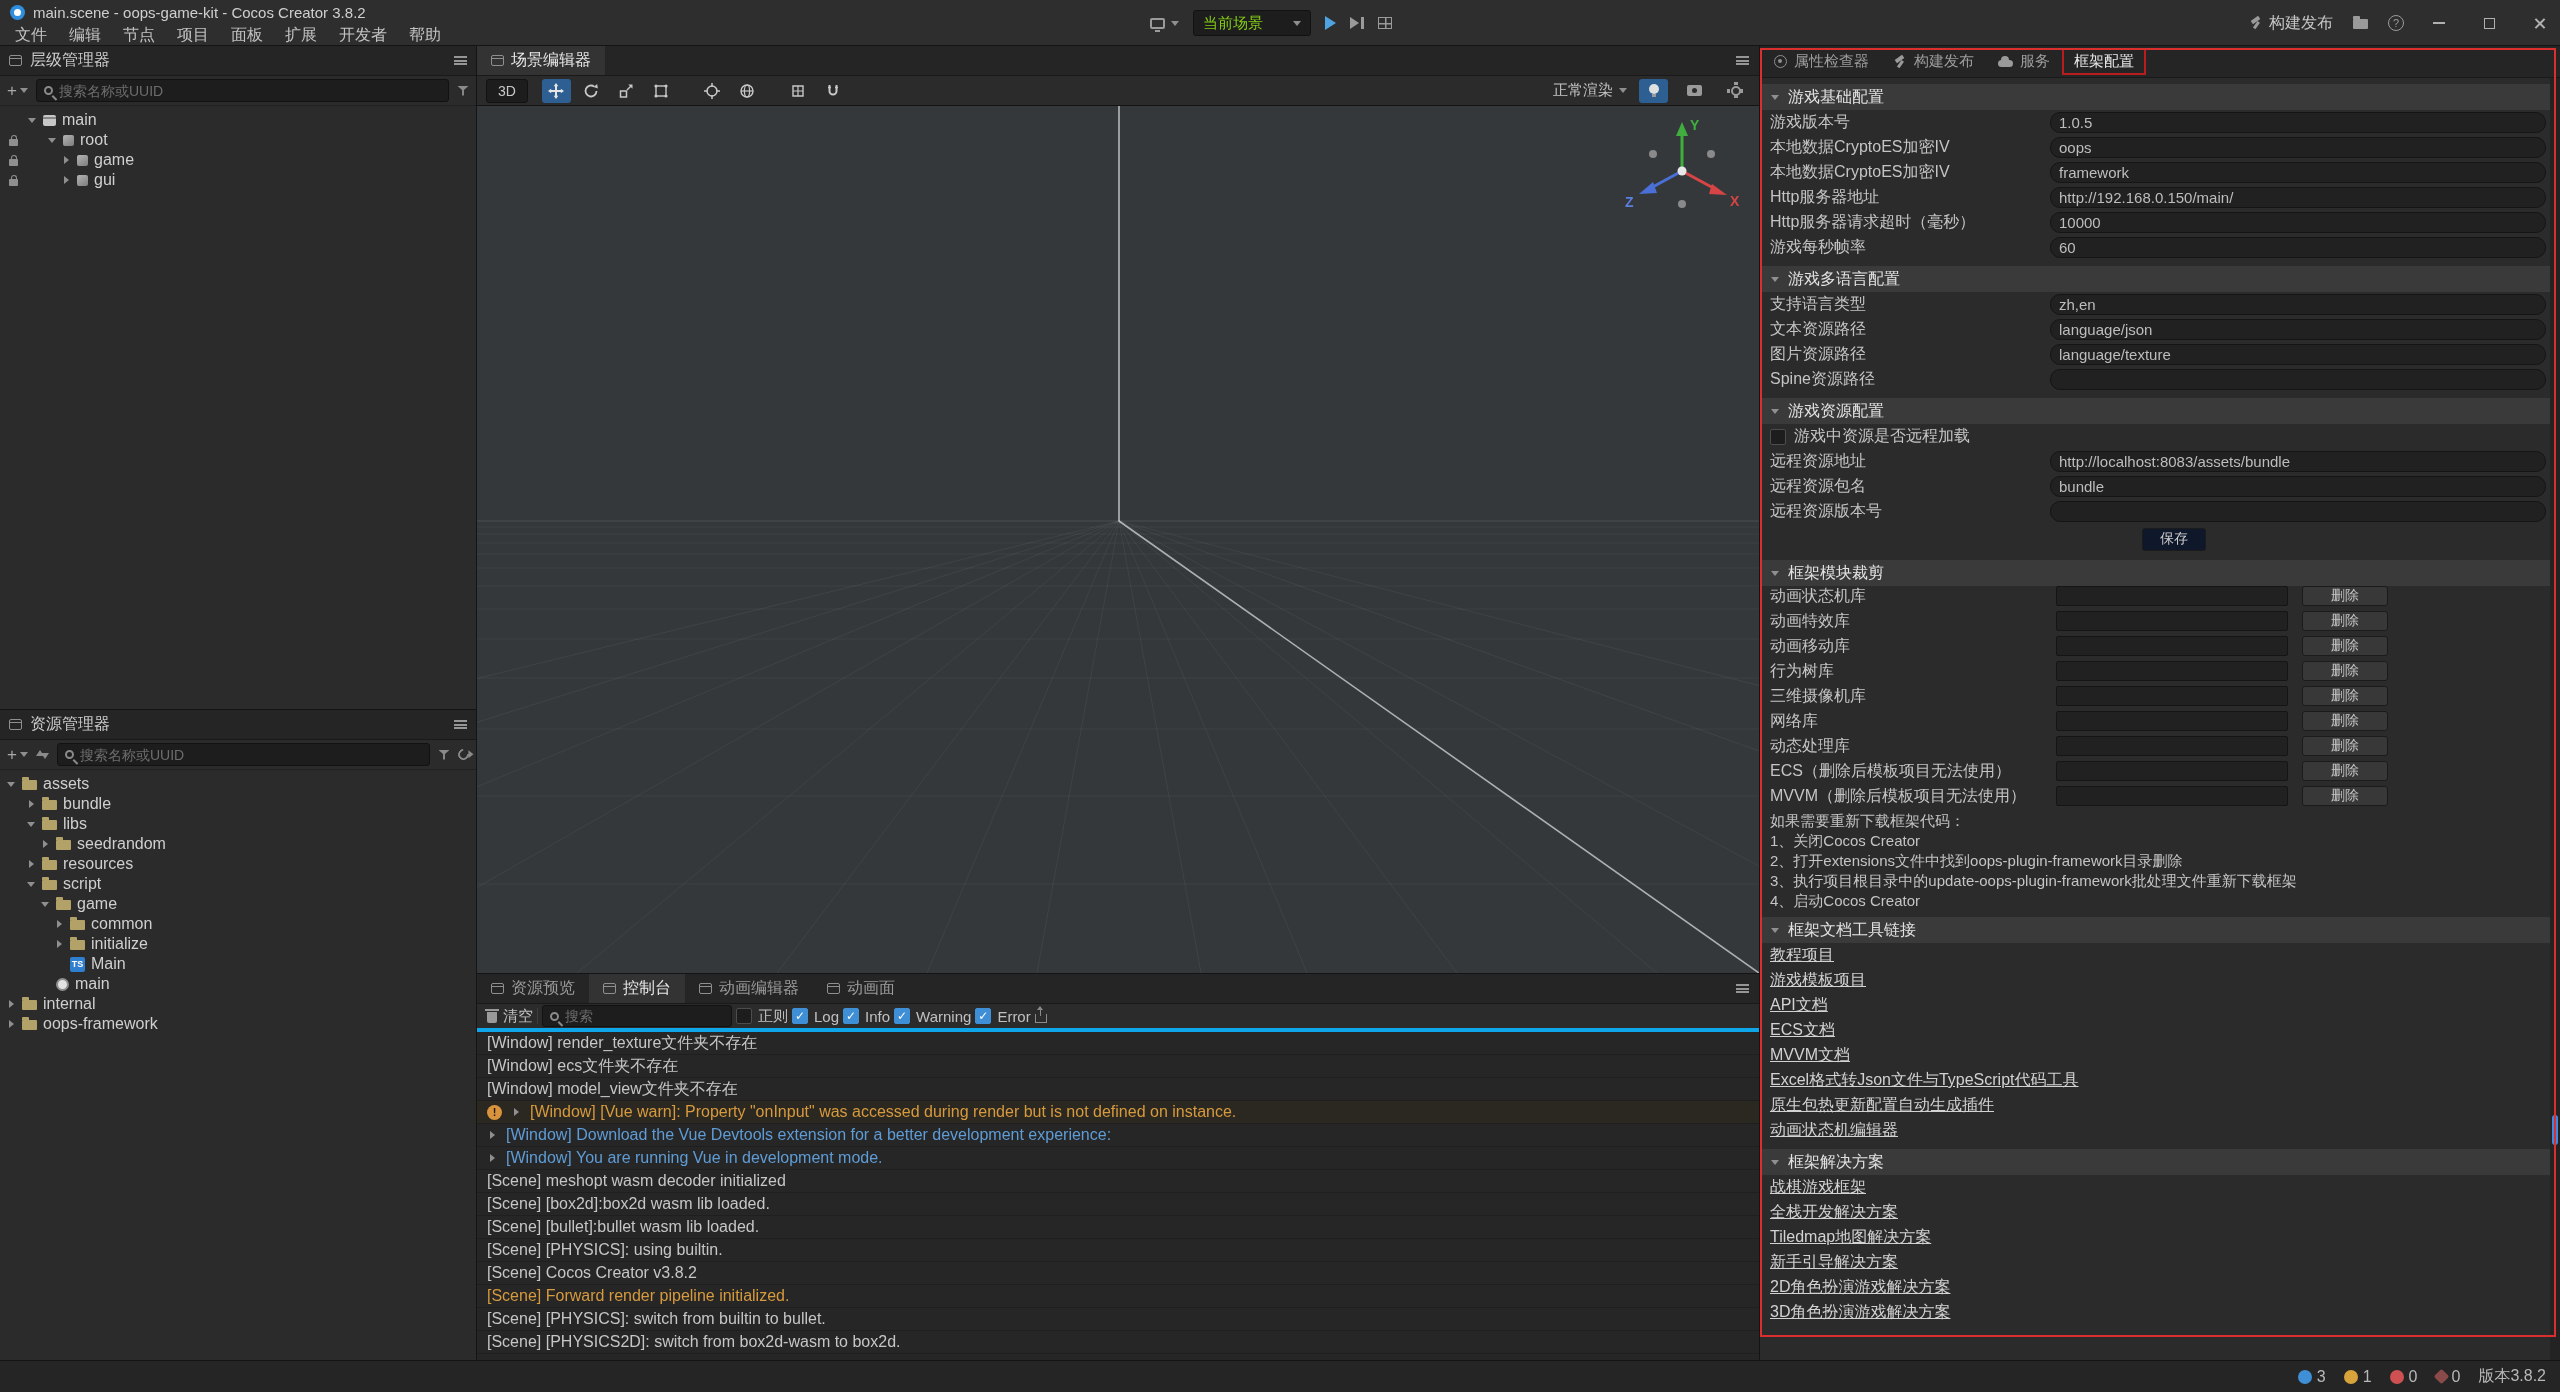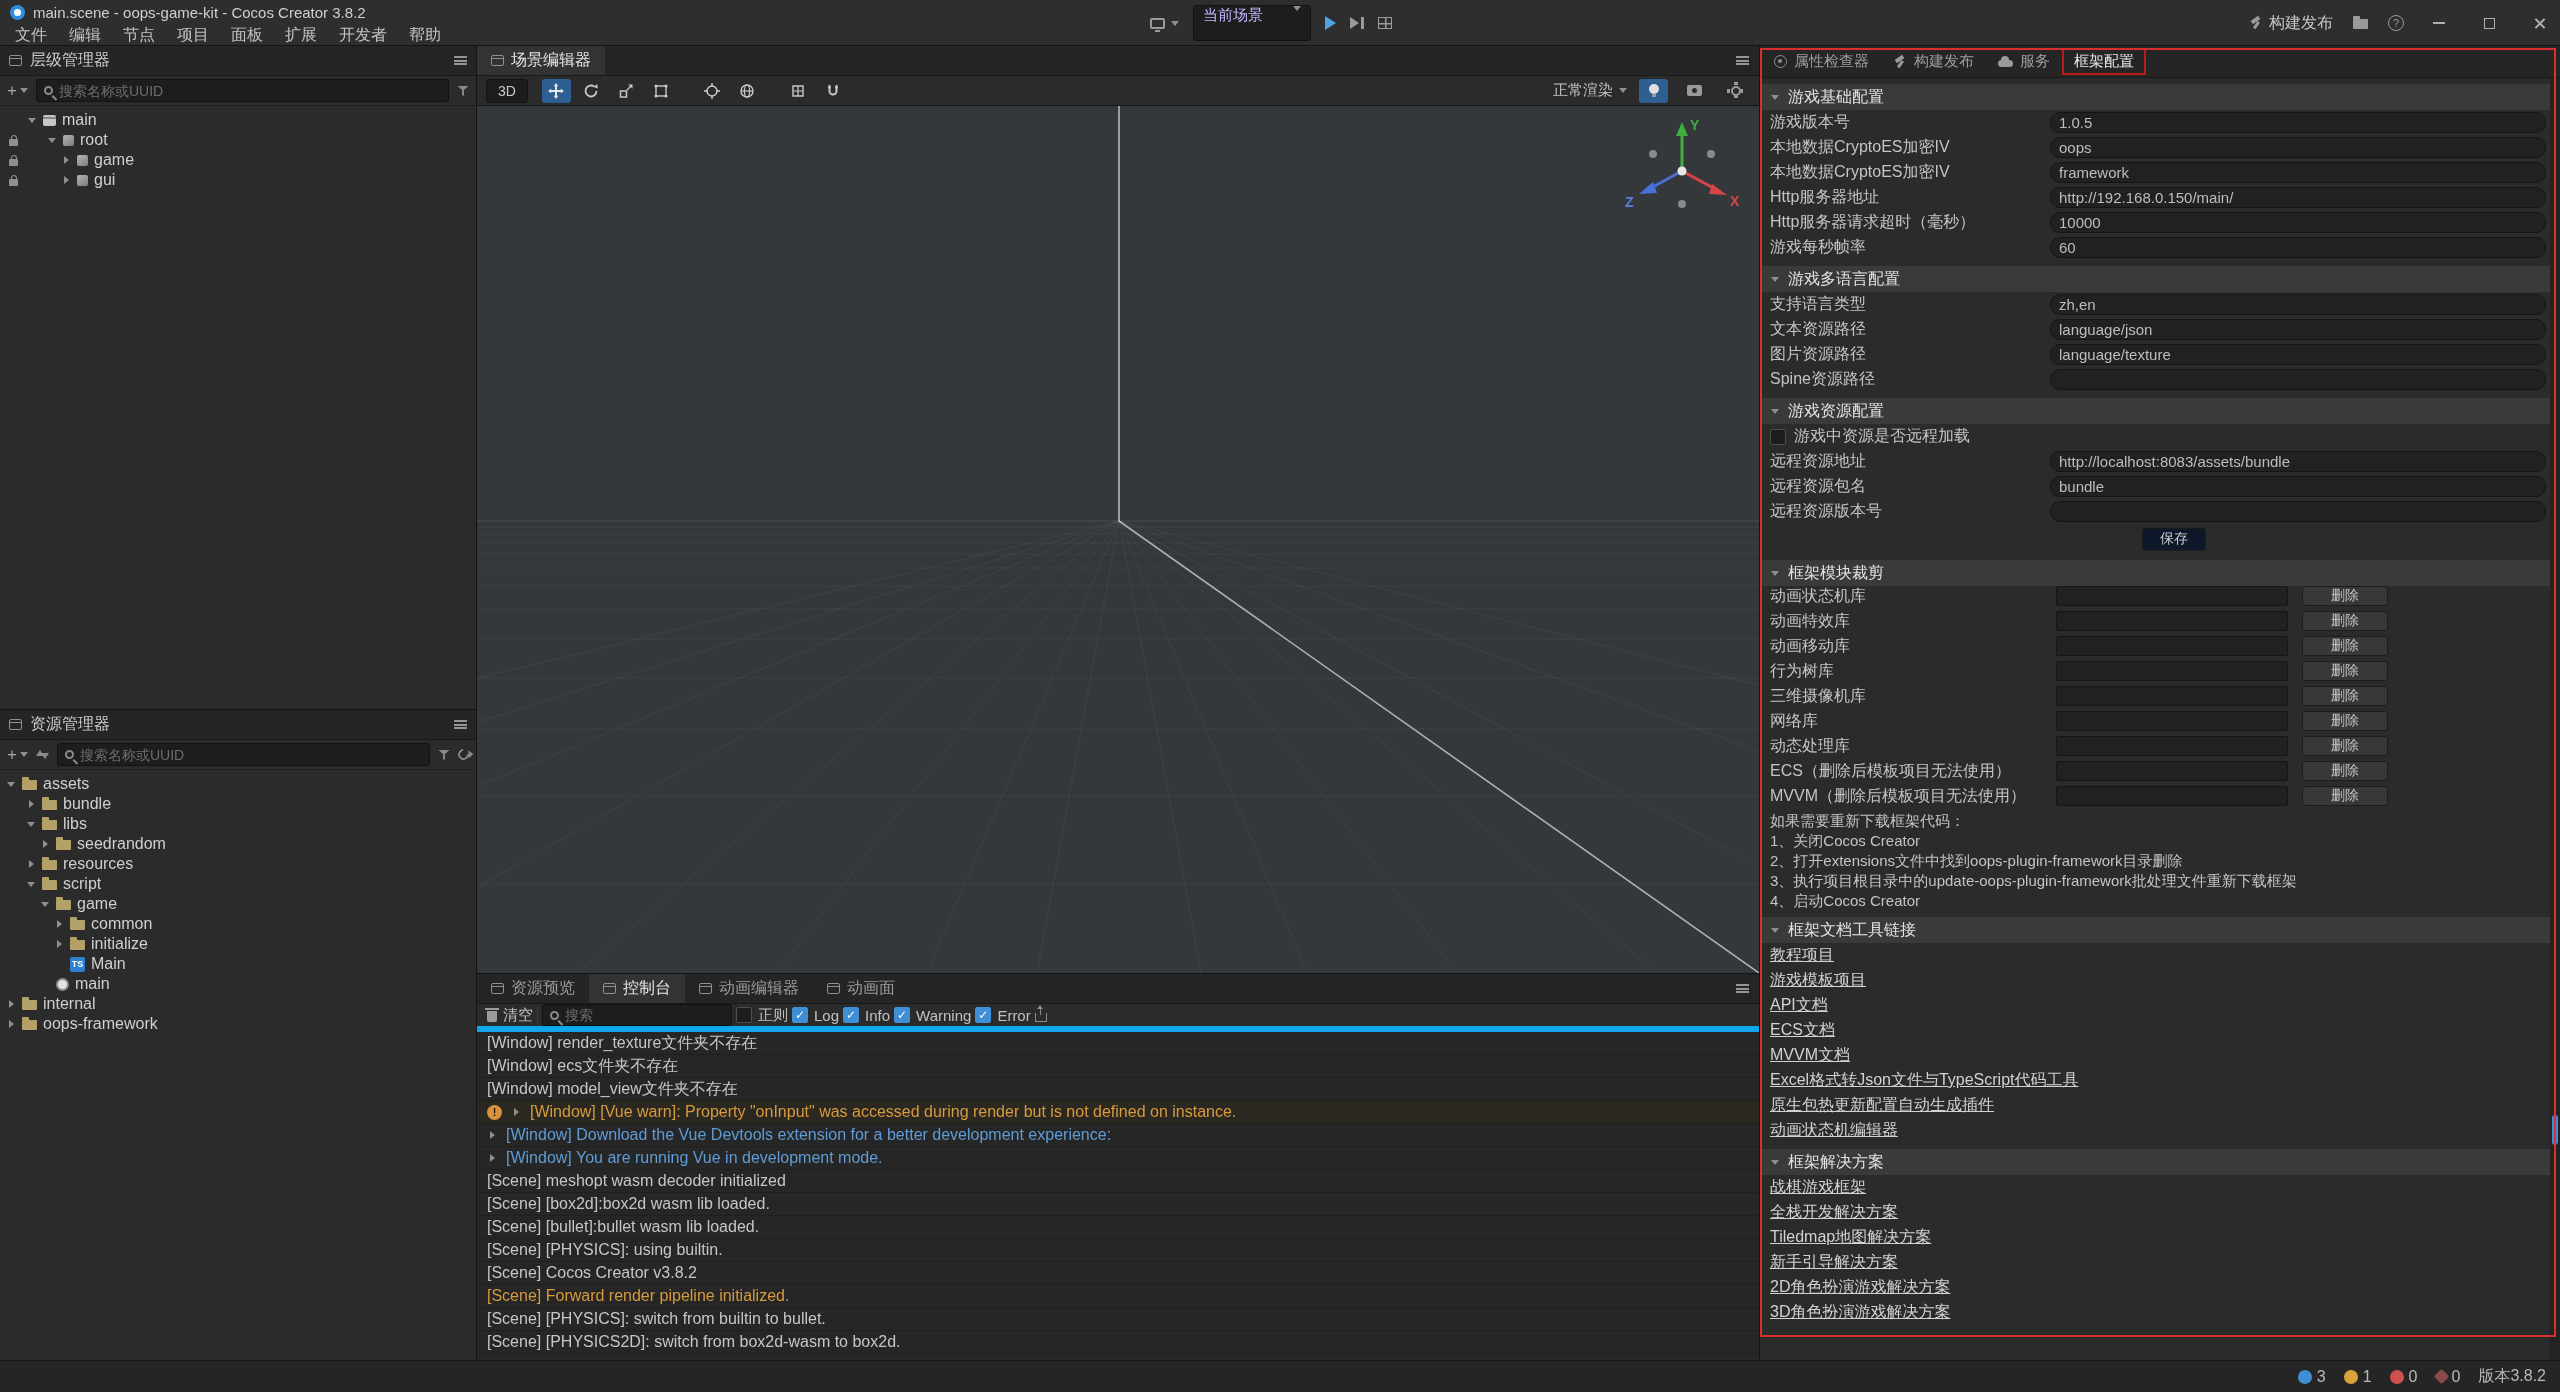--- a/index.html
+++ b/index.html
@@ -10,21 +10,21 @@
 
 .titlebar{position:absolute;left:0;top:0;width:2560px;height:46px;background:#2e2e2e;border-bottom:1px solid #141414;z-index:10}
 .title-row{display:flex;align-items:center;height:24px;padding-left:10px;gap:8px}
 .logo{width:15px;height:15px;border-radius:50%;background:#2f8ede;position:relative;flex:none}
 .logo::before{content:"";position:absolute;left:4px;top:4px;width:7px;height:7px;border-radius:50%;background:#fff}
 .title-text{font-size:15px;color:#cfcfcf;white-space:nowrap}
 .menu-row{display:flex;align-items:center;height:22px;padding-left:4px}
 .menu-item{font-size:16px;color:#c2c2c2;padding:0 11px;line-height:22px;cursor:default}
 .center-tools{position:absolute;left:1150px;top:0;height:46px;display:flex;align-items:center;gap:14px}
 .right-tools{position:absolute;right:6px;top:0;height:46px;display:flex;align-items:center;gap:20px}
-.select{display:flex;justify-content:space-between;width:118px;height:36px;background:#1d1d1d;border:1px solid #121212;border-radius:3px;padding:0 9px;font-size:15px;color:#c4b5fd}
+.select{display:flex;align-items:center;justify-content:space-between;width:118px;height:26px;background:#1d1d1d;border:1px solid #121212;border-radius:3px;padding:0 9px;font-size:15px;color:#84cc16}
 .hbtn{display:flex;align-items:center;gap:6px;font-size:16px;color:#c6c6c6}
 .win-btn{width:30px;height:30px;display:flex;align-items:center;justify-content:center}
 
 
 .statusbar{position:absolute;left:0;top:1360px;width:2560px;height:32px;background:#252525;border-top:1px solid #141414;display:flex;align-items:center;justify-content:flex-end;padding-right:14px;gap:18px;font-size:16px;color:#b8b8b8;z-index:10}
 .status-item{display:flex;align-items:center;gap:5px}
 .dot{width:14px;height:14px;border-radius:50%;display:inline-block;flex:none}
 .dot.info{background:#3f8fd6}.dot.warn{background:#d9a33c}.dot.err{background:#cf5050}
 .dot.diamond{border-radius:2px;transform:rotate(45deg);background:#8a4a4a;width:11px;height:11px}
 
@@ -129,21 +129,21 @@
 .tool{width:29px;height:24px;display:flex;align-items:center;justify-content:center;border-radius:3px}
 .tool.active{background:#2e5f92}
 .tool-gap{width:10px}
 .scene-right{margin-left:auto;display:flex;align-items:center;gap:12px}
 .render-mode{display:flex;align-items:center;gap:6px;font-size:15px;color:#c4c4c4}
 .viewport{position:absolute;left:0;top:60px;width:1282px;height:867px;background:#35383b;overflow:hidden}
 .gizmo{position:absolute;left:1140px;top:8px;width:130px;height:120px}
 
 
 #console{left:477px;top:973px;width:1282px;height:387px;border-top:1px solid #141414}
-.console-filter{display:flex;align-items:center;height:28px;gap:4px;padding:0 10px;border-bottom:6px solid #0ea5e9;background:#2b2b2b}
+.console-filter{display:flex;align-items:center;height:28px;gap:4px;padding:0 10px;border-bottom:4px solid #0ea5e9;background:#2b2b2b}
 .filter-item{display:flex;align-items:center;gap:6px;font-size:15px;color:#c0c0c0}
 .vdiv{width:1px;height:16px;background:#3d3d3d}
 .console-search{display:flex;align-items:center;gap:6px;width:190px;height:22px;background:#1d1d1d;border:1px solid #121212;border-radius:3px;padding:0 7px}
 .console-search input{flex:1;min-width:0;background:transparent;border:none;outline:none;color:#c8c8c8;font-size:14px;font-family:inherit}
 .console-search input::placeholder{color:#6d6d6d}
 .logs{position:absolute;left:0;top:58px;right:0;bottom:0;background:#262626;overflow:hidden}
 .log-row{height:23px;border-bottom:1px solid #1f1f1f;display:flex;align-items:center;gap:9px;padding-left:10px;font-size:16px;color:#c6c6c6;background:#262626;white-space:nowrap}
 .log-row.warn{color:#d79a3d;background:#2b2822}
 .log-row.info{color:#5f9cd6}
 

